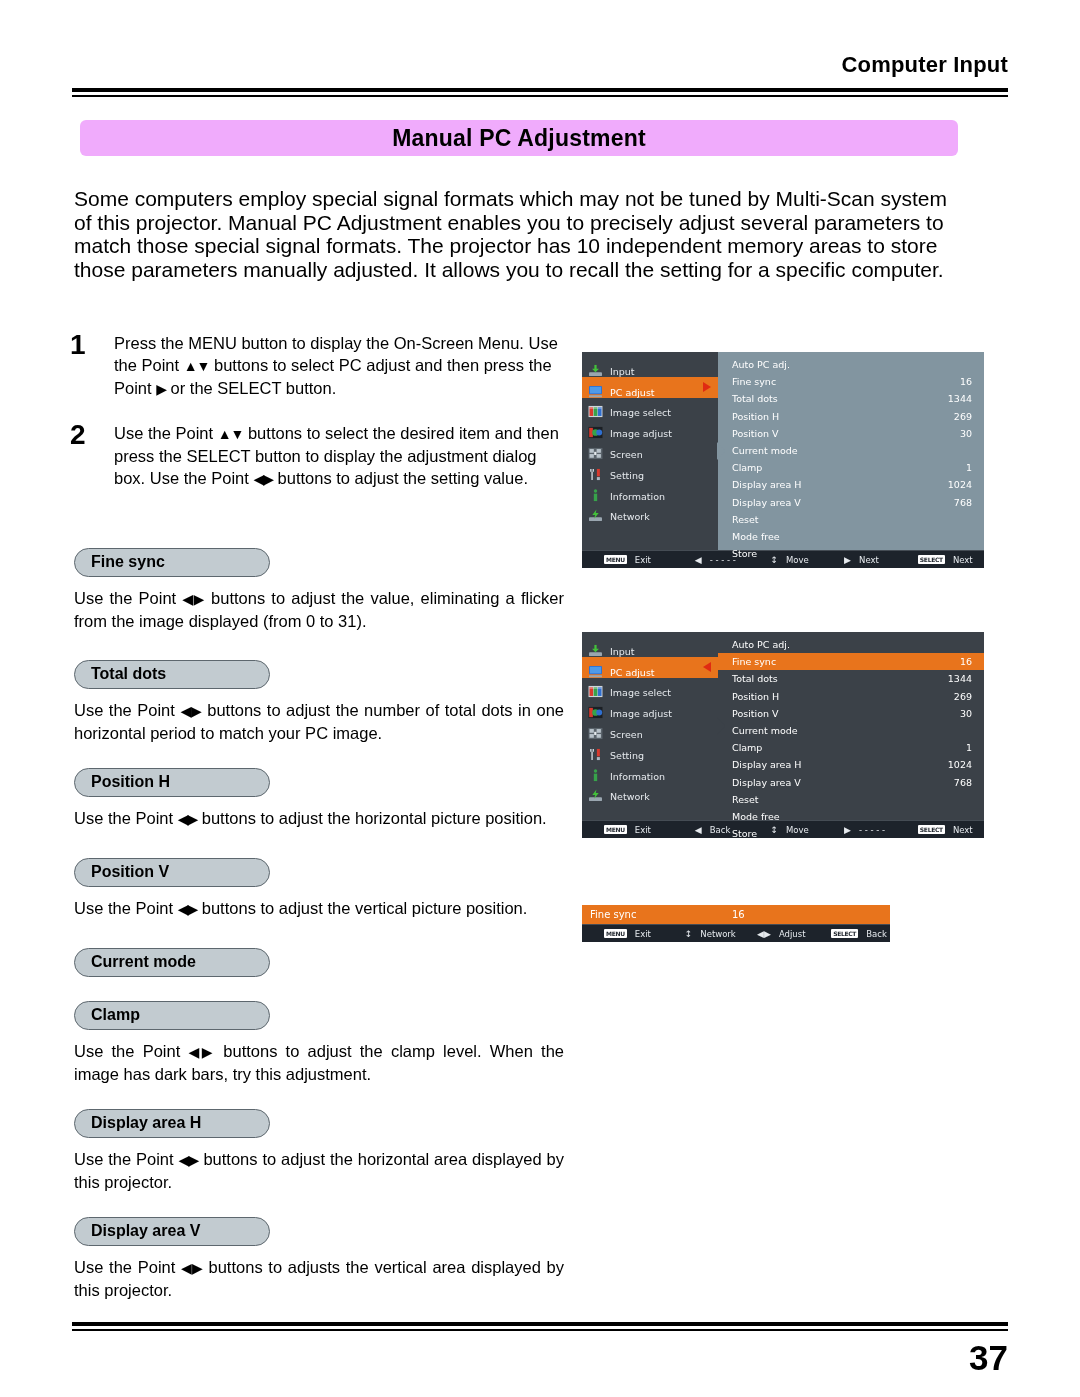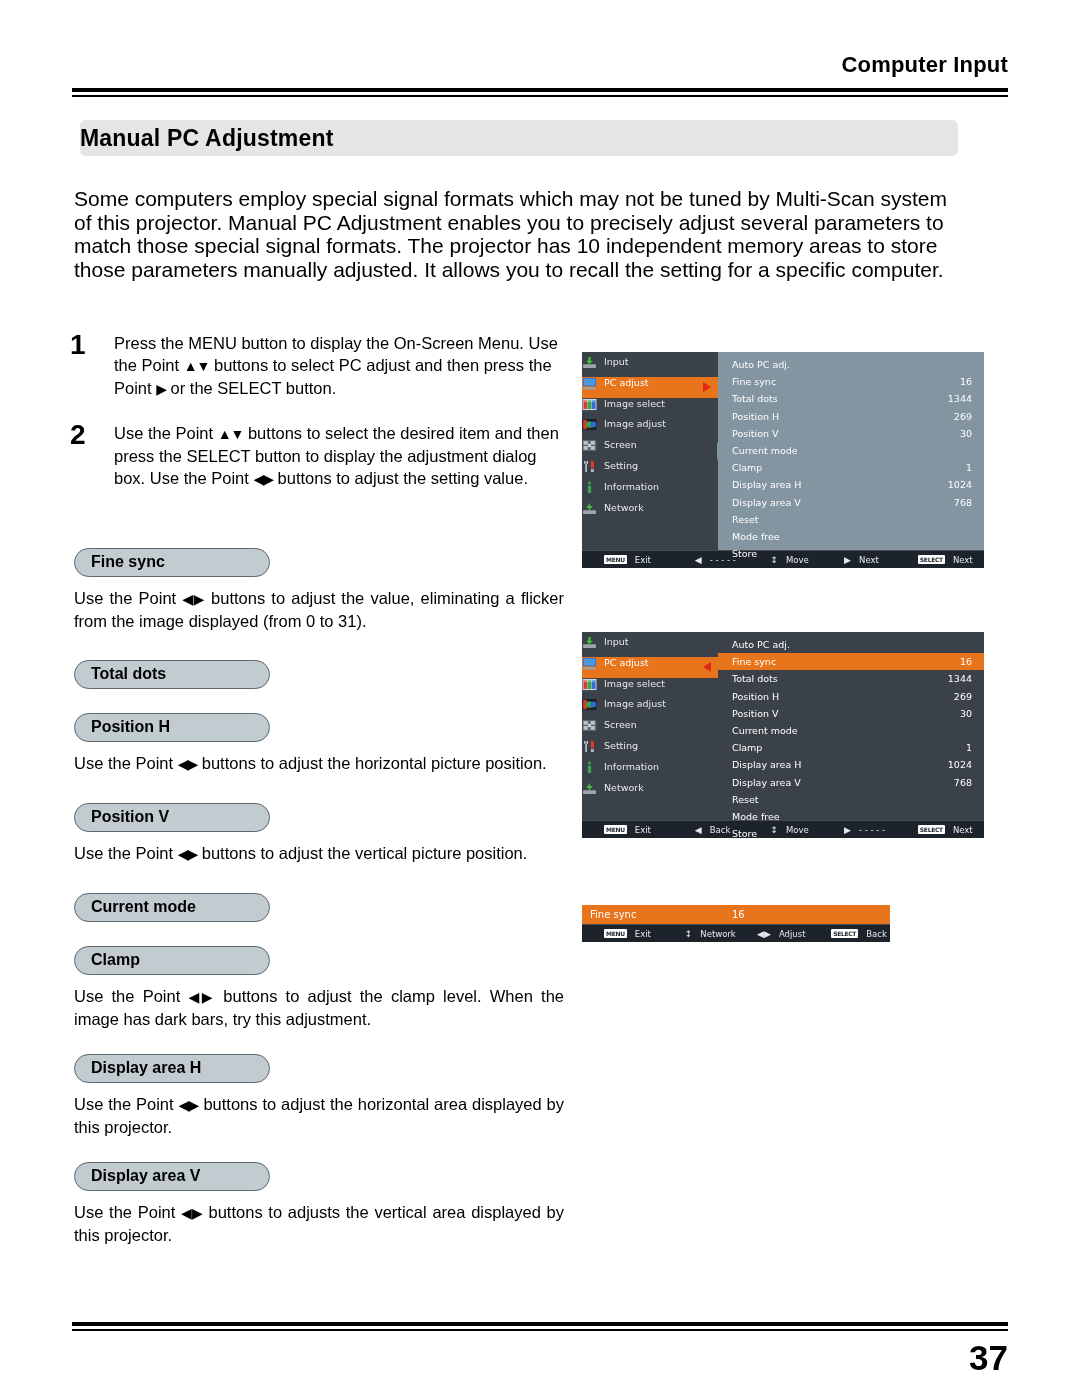--- a/index.html
+++ b/index.html
@@ -39,25 +39,25 @@
   .header-rule.thick { top: 88px; height: 4px; }
   .header-rule.thin  { top: 95px; height: 2px; }
 
   
   .title-bar {
     position: absolute;
     top: 120px;
     left: 80px;
     width: 878px;
     height: 36px;
-    background: #e5e5e5;
+    background: #f0abfc;
     border-radius: 6px;
     display: flex;
     align-items: center;
-    justify-content: flex-start;
+    justify-content: center;
   }
   .title-bar .title-text {
     font-size: 23px;
     font-weight: bold;
     letter-spacing: 0.2px;
   }
 
   
   .intro {
     position: absolute;
@@ -133,22 +133,23 @@
     align-items: stretch;
   }
   .osd-sidebar {
     width: 136px;
     background: #3b4148;
     padding: 4px 0 4px 0;
     box-sizing: border-box;
   }
   .osd-side-item {
     display: flex;
-    align-items: flex-start;
+    align-items: flex-end;
     height: 20.8px;
+    padding-left: 6px;
     font-size: 9.5px;
     color: #e6eaee;
     position: relative;
     box-sizing: border-box;
   }
   .osd-side-item.sel {
     background: #e8741c;
     color: #ffffff;
   }
   .side-ico {
@@ -286,21 +287,21 @@
     <div class="step-body"><span>Press the MENU button to display the On-Screen Menu. Use the Point </span><span class="arrow-glyph">▲▼</span><span> buttons to select PC adjust and then press the Point </span><span class="arrow-glyph">▶</span><span> or the SELECT button.</span></div>
   </div>
   <div class="step">
     <div class="step-num">2</div>
     <div class="step-body"><span>Use the Point </span><span class="arrow-glyph">▲▼</span><span> buttons to select the desired item and then press the SELECT button to display the adjustment dialog box. Use the Point </span><span class="arrow-glyph">◀▶</span><span> buttons to adjust the setting value.</span></div>
   </div>
 </div>
 
 <div class="section-list" id="sections-host">
     <div class="sec-block" style="margin-bottom: 28px;"><div class="sec-pill">Fine sync</div><div class="sec-desc"><span>Use the Point </span><span class="arrow-glyph">◀▶</span><span> buttons to adjust the value, eliminating a flicker from the image displayed (from 0 to 31).</span></div></div>
-    <div class="sec-block" style="margin-bottom: 24px;"><div class="sec-pill">Total dots</div></div>
+    <div class="sec-block" style="margin-bottom: 24px;"><div class="sec-pill">Total dots</div><div class="sec-desc"><span>Use the Point </span><span class="arrow-glyph">◀▶</span><span> buttons to adjust the number of total dots in one horizontal period to match your PC image.</span></div></div>
     <div class="sec-block" style="margin-bottom: 28px;"><div class="sec-pill">Position H</div><div class="sec-desc"><span>Use the Point </span><span class="arrow-glyph">◀▶</span><span> buttons to adjust the horizontal picture position.</span></div></div>
     <div class="sec-block" style="margin-bottom: 28px;"><div class="sec-pill">Position V</div><div class="sec-desc"><span>Use the Point </span><span class="arrow-glyph">◀▶</span><span> buttons to adjust the vertical picture position.</span></div></div>
     <div class="sec-block" style="margin-bottom: 24px;"><div class="sec-pill">Current mode</div></div>
     <div class="sec-block" style="margin-bottom: 24px;"><div class="sec-pill">Clamp</div><div class="sec-desc"><span>Use the Point </span><span class="arrow-glyph">◀▶</span><span> buttons to adjust the clamp level. When the image has dark bars, try this adjustment.</span></div></div>
     <div class="sec-block" style="margin-bottom: 24px;"><div class="sec-pill">Display area H</div><div class="sec-desc"><span>Use the Point </span><span class="arrow-glyph">◀▶</span><span> buttons to adjust the horizontal area displayed by this projector.</span></div></div>
     <div class="sec-block" style="margin-bottom: 24px;"><div class="sec-pill">Display area V</div><div class="sec-desc"><span>Use the Point </span><span class="arrow-glyph">◀▶</span><span> buttons to adjusts the vertical area displayed by this projector.</span></div></div>
   </div>
 
 <div class="osd" id="osd1" style="top:352px; left:582px; width:402px;">
   <div class="osd-inner" style="height:198px;">

